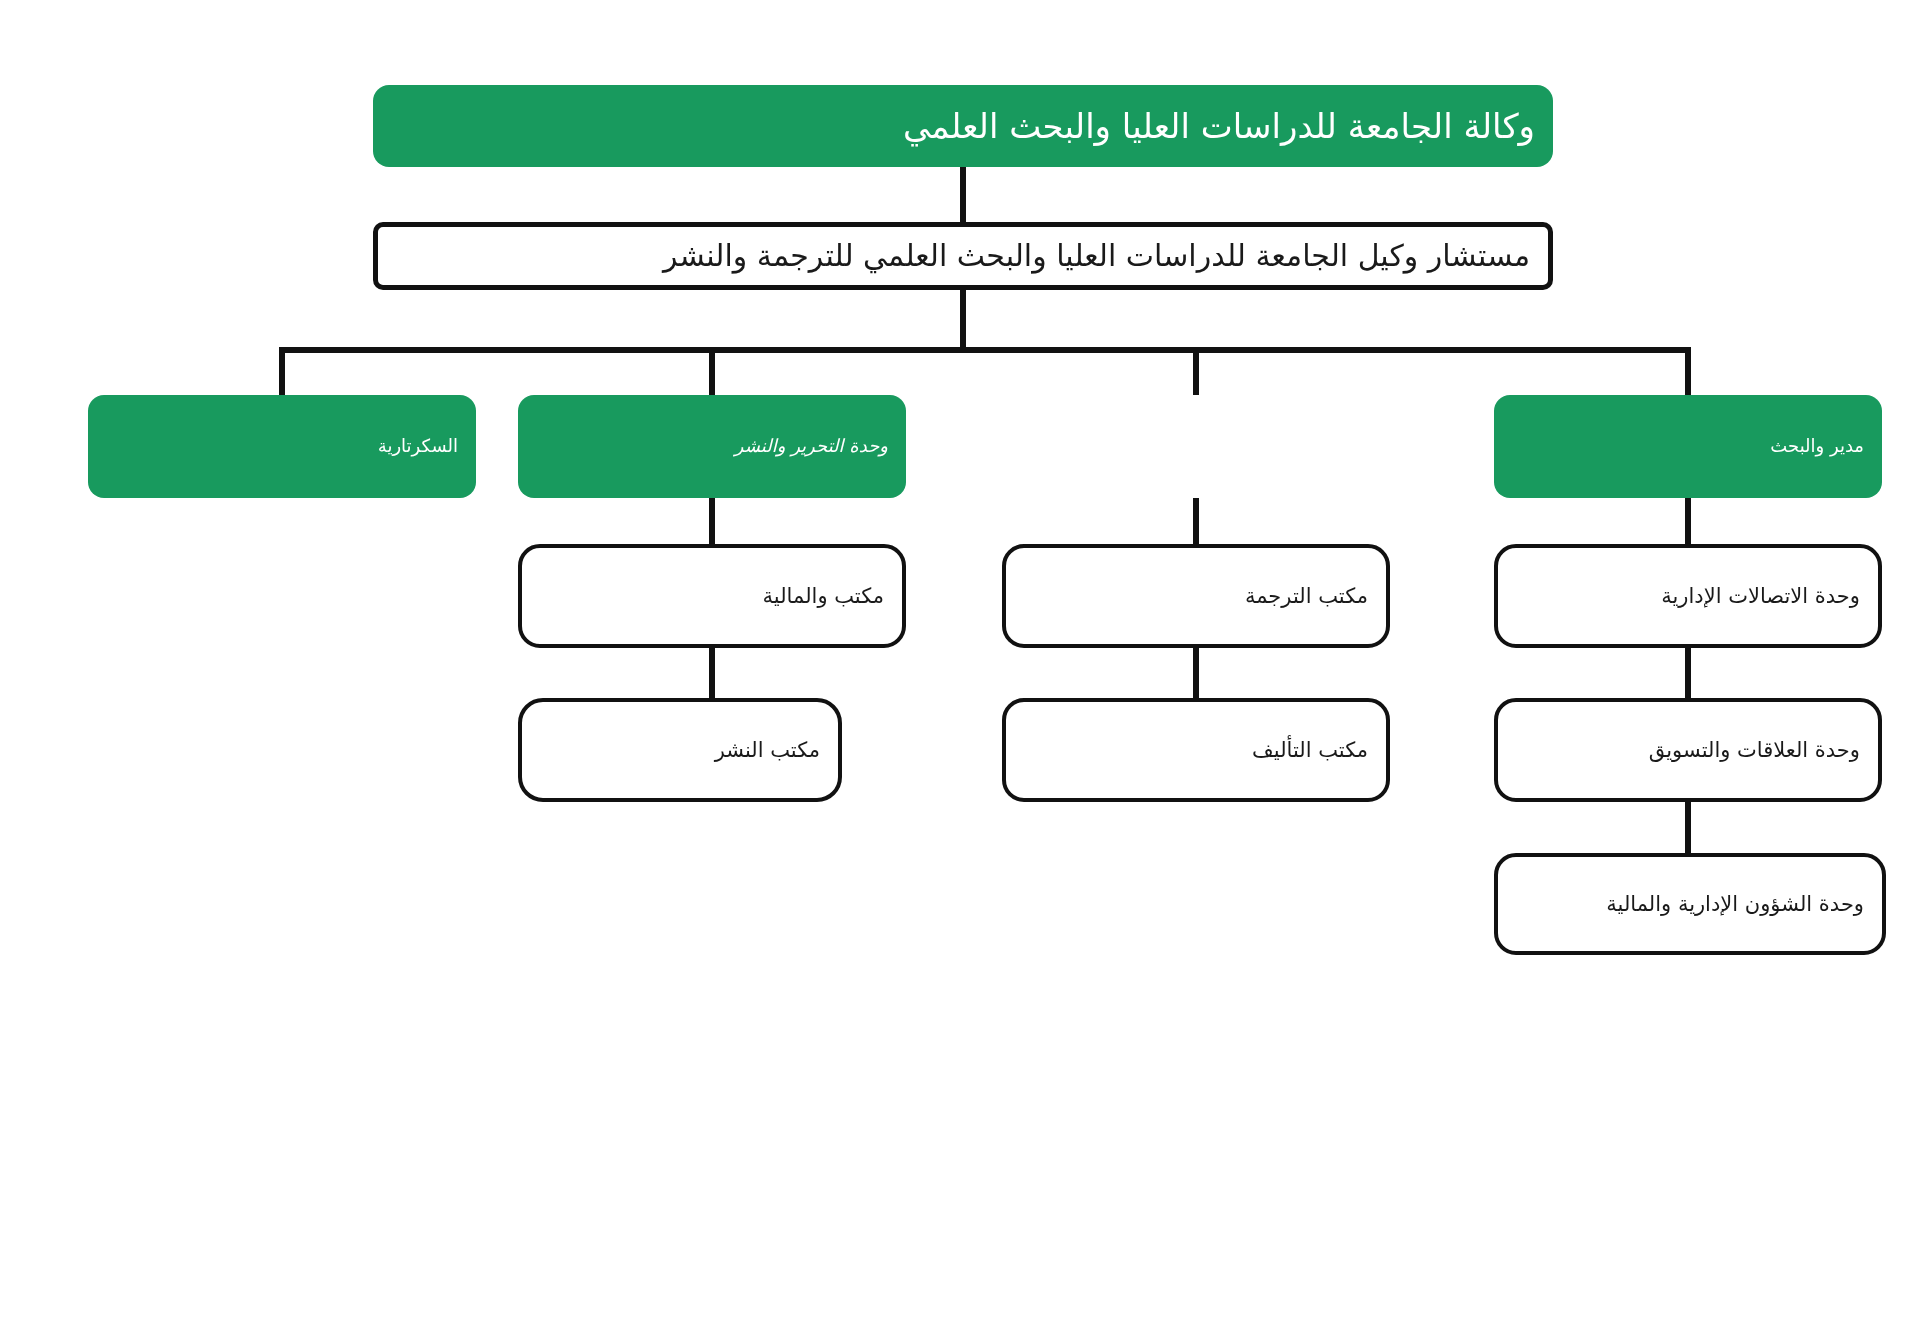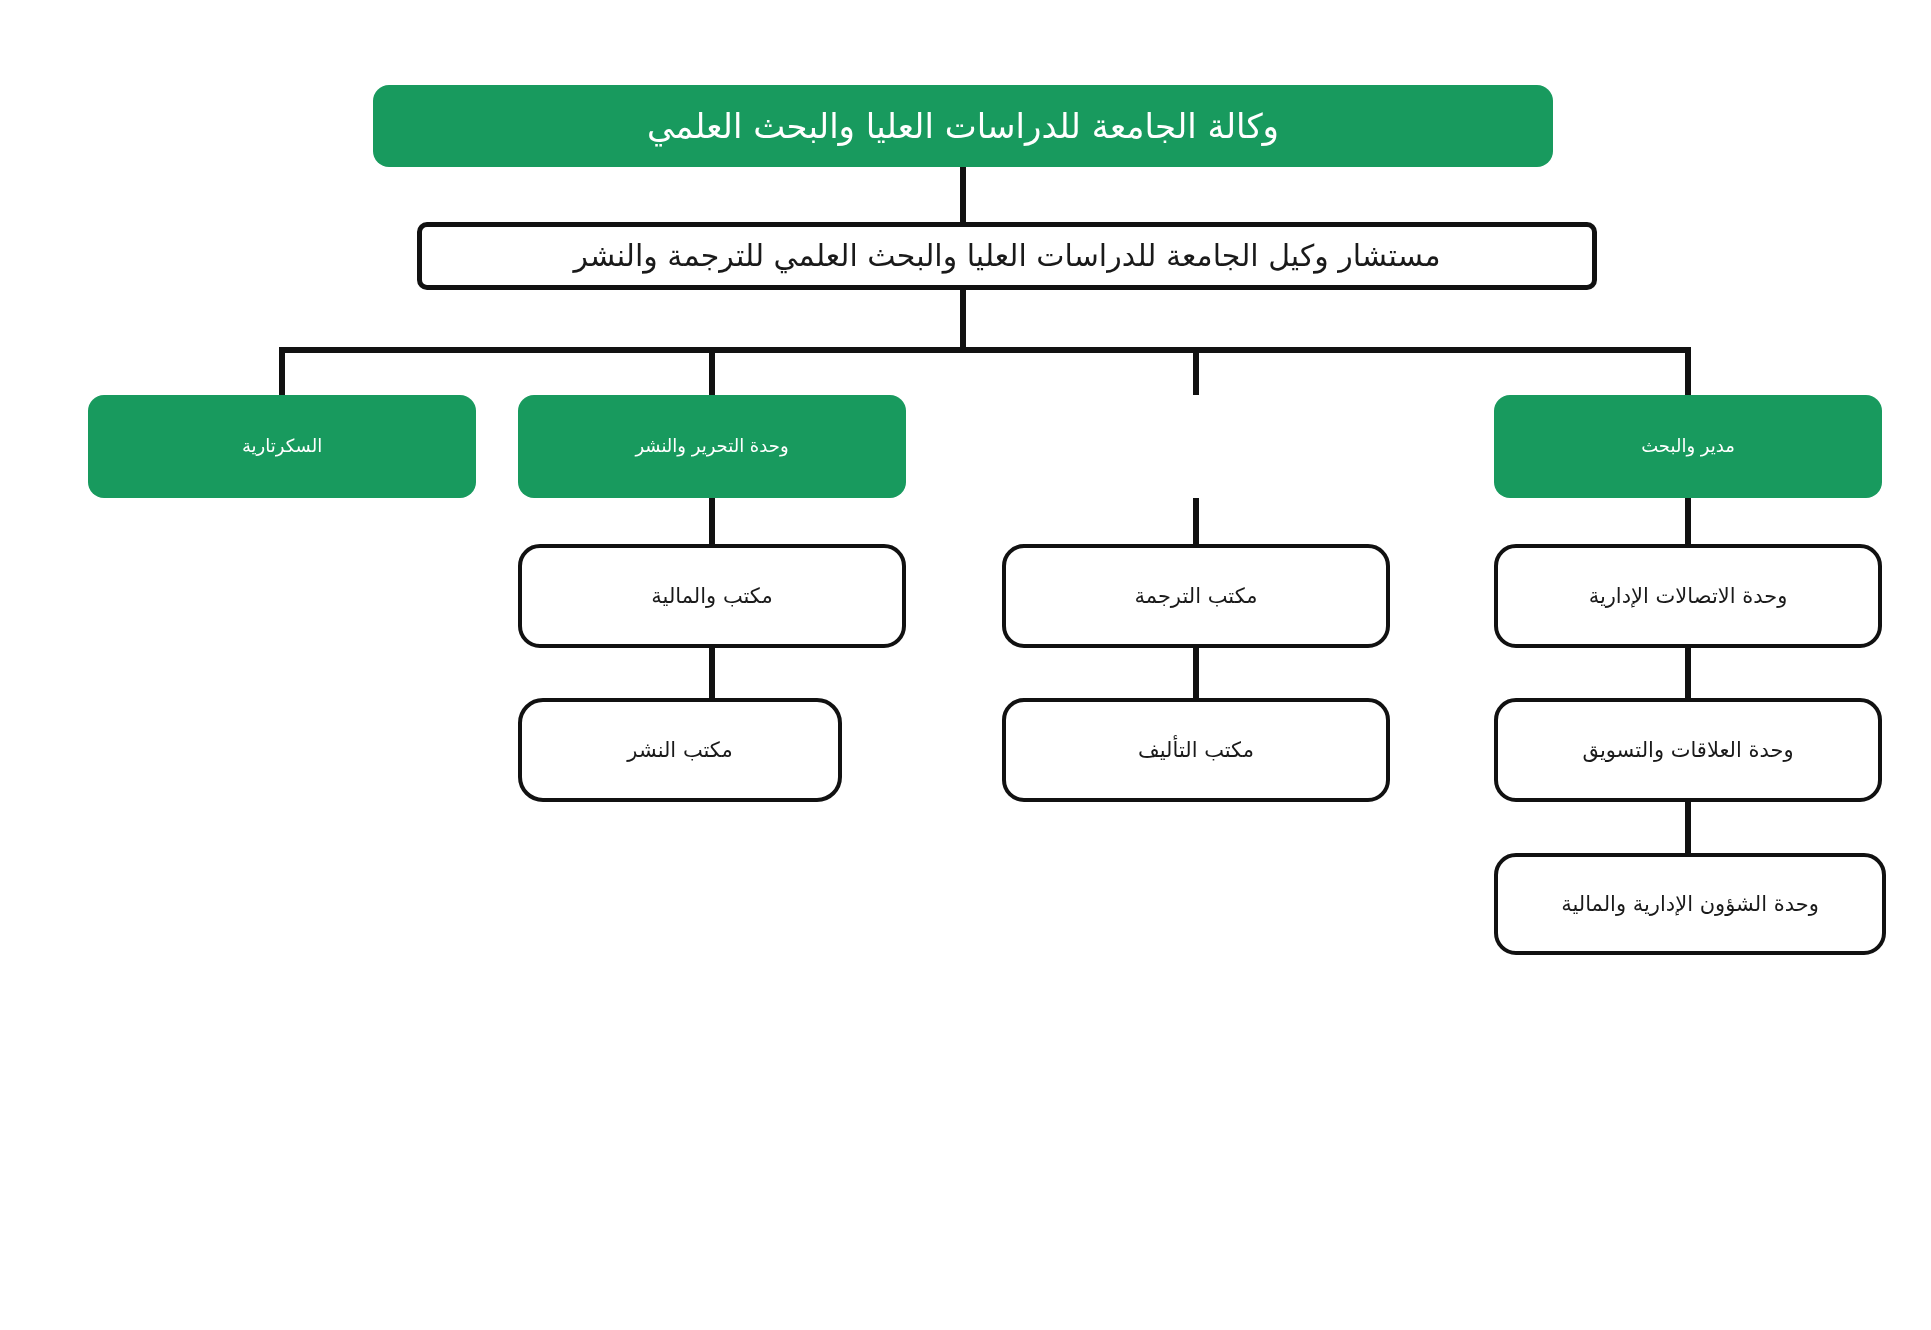--- a/index.html
+++ b/index.html
@@ -10,21 +10,21 @@
     height: 1330px;
     background: var(--background, #ffffff);
     font-family: "DejaVu Sans", sans-serif;
     overflow: hidden;
     direction: rtl;
   }
   .node {
     position: absolute;
     display: flex;
     align-items: center;
-    justify-content: center;
+    justify-content: flex-start;
     text-align: center;
     box-sizing: border-box;
     line-height: 1.25;
     padding: 0 18px;
   }
   .node.green {
     background: var(--green, #189a5e);
     color: var(--text_light, #ffffff);
     border-radius: 16px;
   }
@@ -60,28 +60,28 @@
   <div class="line" style="left:1685px; top:498px; width:6px; height:46px;"></div>
   <div class="line" style="left:709px; top:648px; width:6px; height:50px;"></div>
   <div class="line" style="left:1193px; top:648px; width:6px; height:50px;"></div>
   <div class="line" style="left:1685px; top:648px; width:6px; height:50px;"></div>
   <div class="line" style="left:1685px; top:802px; width:6px; height:51px;"></div>
 
   <div class="node green fs-root" style="left:373px; top:85px; width:1180px; height:82px; border-radius:16px;">
     <span>وكالة الجامعة للدراسات العليا والبحث العلمي</span>
   </div>
 
-  <div class="node white fs-l2" style="left:373px; top:222px; width:1180px; height:68px; border-width:5px; border-radius:10px;margin-left:44px;">
+  <div class="node white fs-l2" style="left:373px; top:222px; width:1180px; height:68px; border-width:5px; border-radius:10px;">
     <span>مستشار وكيل الجامعة للدراسات العليا والبحث العلمي للترجمة والنشر</span>
   </div>
 
   <div class="node green fs-l3" style="left:88px; top:395px; width:388px; height:103px;">
     <span>السكرتارية</span>
   </div>
-  <div class="node green fs-l3" style="left:518px; top:395px; width:388px; height:103px;">
+  <div class="node green fs-l3" style="left:518px; top:395px; width:388px; height:103px;font-style:italic;">
     <span>وحدة التحرير والنشر</span>
   </div>
   <div class="node green fs-l3" style="left:1494px; top:395px; width:388px; height:103px;">
     <span>مدير والبحث</span>
   </div>
 
   <div class="node white fs-leaf" style="left:518px; top:544px; width:388px; height:104px;">
     <span>مكتب والمالية</span>
   </div>
   <div class="node white fs-leaf" style="left:1002px; top:544px; width:388px; height:104px;">

